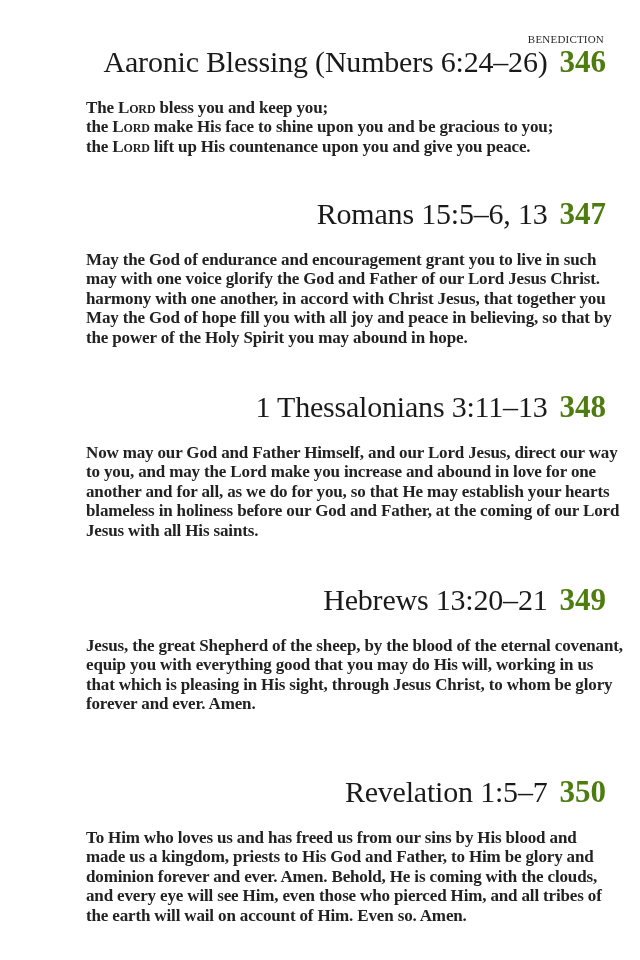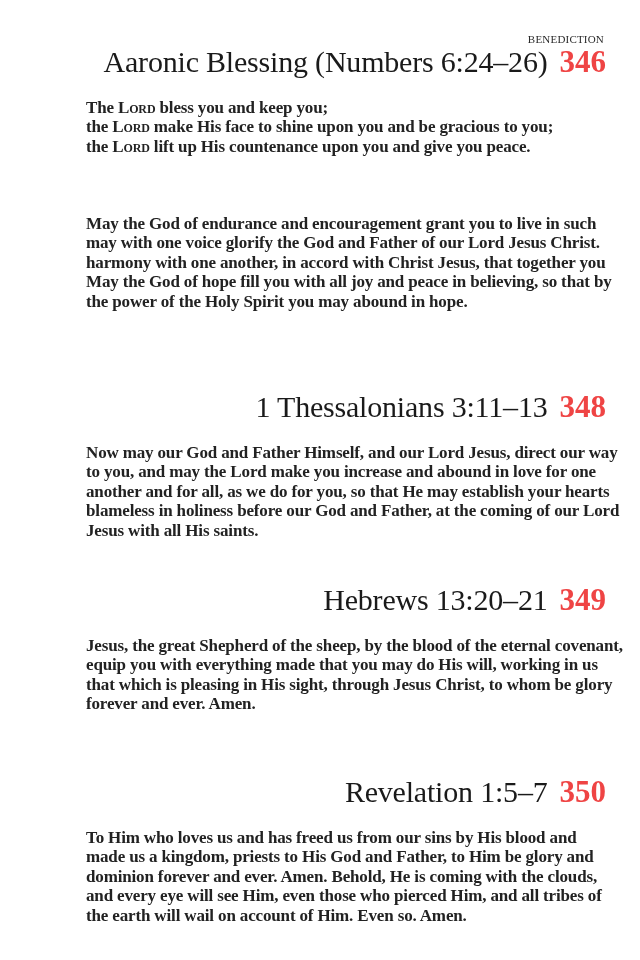--- a/index.html
+++ b/index.html
@@ -1,21 +1,21 @@
 <!DOCTYPE html>
 <html><head>
 <meta charset="utf-8">
 <style>
   html, body { margin: 0; padding: 0; background: #ffffff; }
   body { width: 640px; height: 960px; position: relative; overflow: hidden; color: #1e1e1e; font-family: "Liberation Serif", "DejaVu Serif", serif; }
   .section-label { position: absolute; right: 36px; top: 33px; font-size: 11px; letter-spacing: 0.2px; color: #2a2a2a; }
   .entry { position: absolute; left: 86px; width: 520px; }
   .entry-head { text-align: right; white-space: nowrap; height: 36px; line-height: 36px; }
   .entry-title { font-size: 30px; font-weight: normal; color: #1a1a1a; letter-spacing: -0.2px; }
-  .entry-num { font-size: 31px; font-weight: bold; color: #ef4444; margin-left: 12px; }
+  .entry-num { font-size: 31px; font-weight: bold; color: #4d7c0f; margin-left: 12px; }
   .entry-body { margin-top: 18px; font-size: 17px; line-height: 19.4px; font-weight: bold; color: #222; letter-spacing: -0.15px; }
   .entry-body .line { display: block; white-space: nowrap; }
   .sc { font-variant: small-caps; }
 </style>
 </head>
 <body>
 
 <div class="section-label">BENEDICTION</div>
 
 <div class="entry" style="top:44px;">
@@ -23,20 +23,23 @@
     <span class="entry-title">Aaronic Blessing (Numbers 6:24–26)</span><span class="entry-num">346</span>
   </div>
   <div class="entry-body">
     <span class="line"><span>The </span><span class="sc">Lord</span><span> bless you and keep you;</span></span>
     <span class="line"><span>the </span><span class="sc">Lord</span><span> make His face to shine upon you and be gracious to you;</span></span>
     <span class="line"><span>the </span><span class="sc">Lord</span><span> lift up His countenance upon you and give you peace.</span></span>
   </div>
 </div>
 
 <div class="entry" style="top:196px;">
+  <div class="entry-head">
+    <span class="entry-title">Romans 15:5–6, 13</span><span class="entry-num">347</span>
+  </div>
   <div class="entry-body">
     <span class="line">May the God of endurance and encouragement grant you to live in such</span>
     <span class="line">may with one voice glorify the God and Father of our Lord Jesus Christ.</span>
     <span class="line">harmony with one another, in accord with Christ Jesus, that together you</span>
     <span class="line">May the God of hope fill you with all joy and peace in believing, so that by</span>
     <span class="line">the power of the Holy Spirit you may abound in hope.</span>
   </div>
 </div>
 
 <div class="entry" style="top:389px;">
@@ -51,21 +54,21 @@
     <span class="line">Jesus with all His saints.</span>
   </div>
 </div>
 
 <div class="entry" style="top:582px;">
   <div class="entry-head">
     <span class="entry-title">Hebrews 13:20–21</span><span class="entry-num">349</span>
   </div>
   <div class="entry-body">
     <span class="line">Jesus, the great Shepherd of the sheep, by the blood of the eternal covenant,</span>
-    <span class="line">equip you with everything made that you may do His will, working in us</span>
+    <span class="line">equip you with everything good that you may do His will, working in us</span>
     <span class="line">that which is pleasing in His sight, through Jesus Christ, to whom be glory</span>
     <span class="line">forever and ever. Amen.</span>
   </div>
 </div>
 
 <div class="entry" style="top:774px;">
   <div class="entry-head">
     <span class="entry-title">Revelation 1:5–7</span><span class="entry-num">350</span>
   </div>
   <div class="entry-body">

